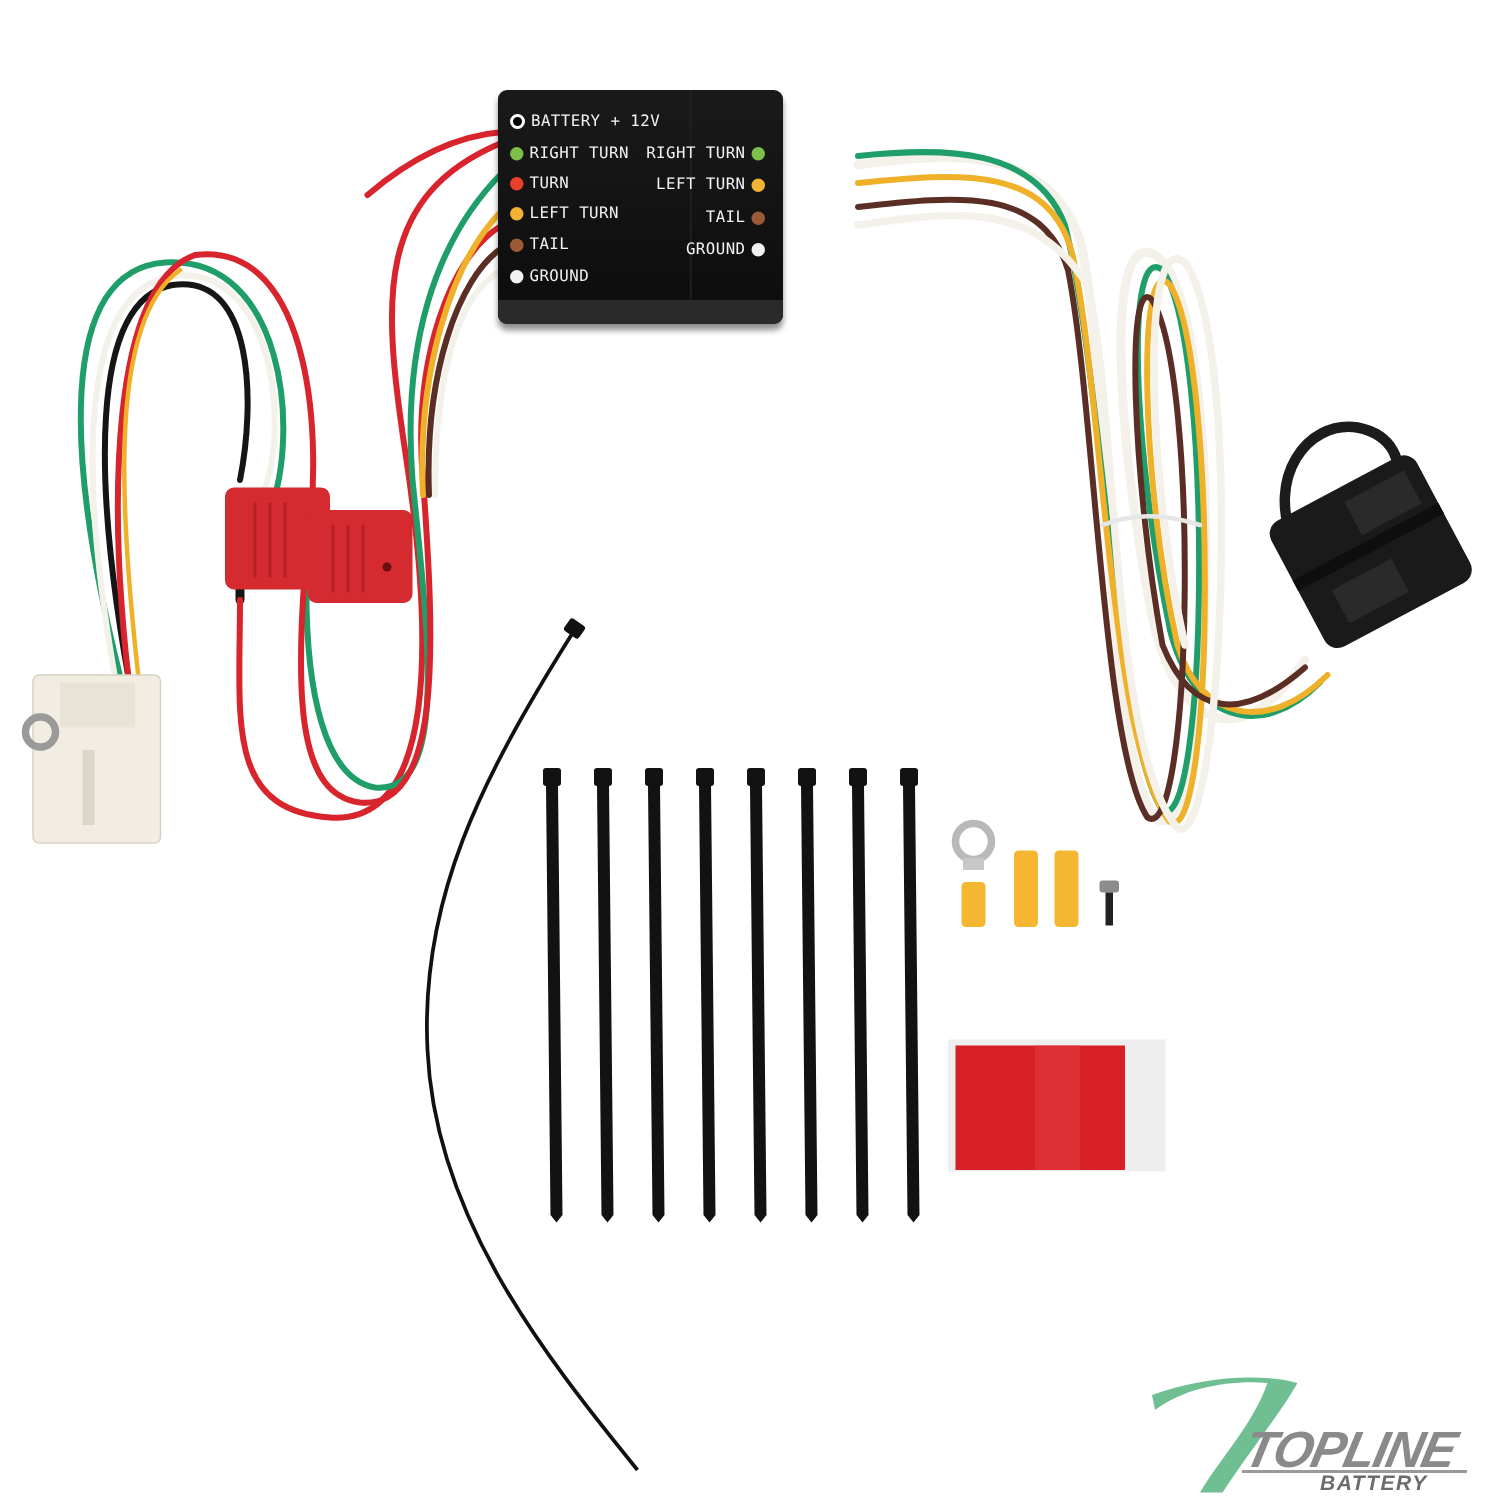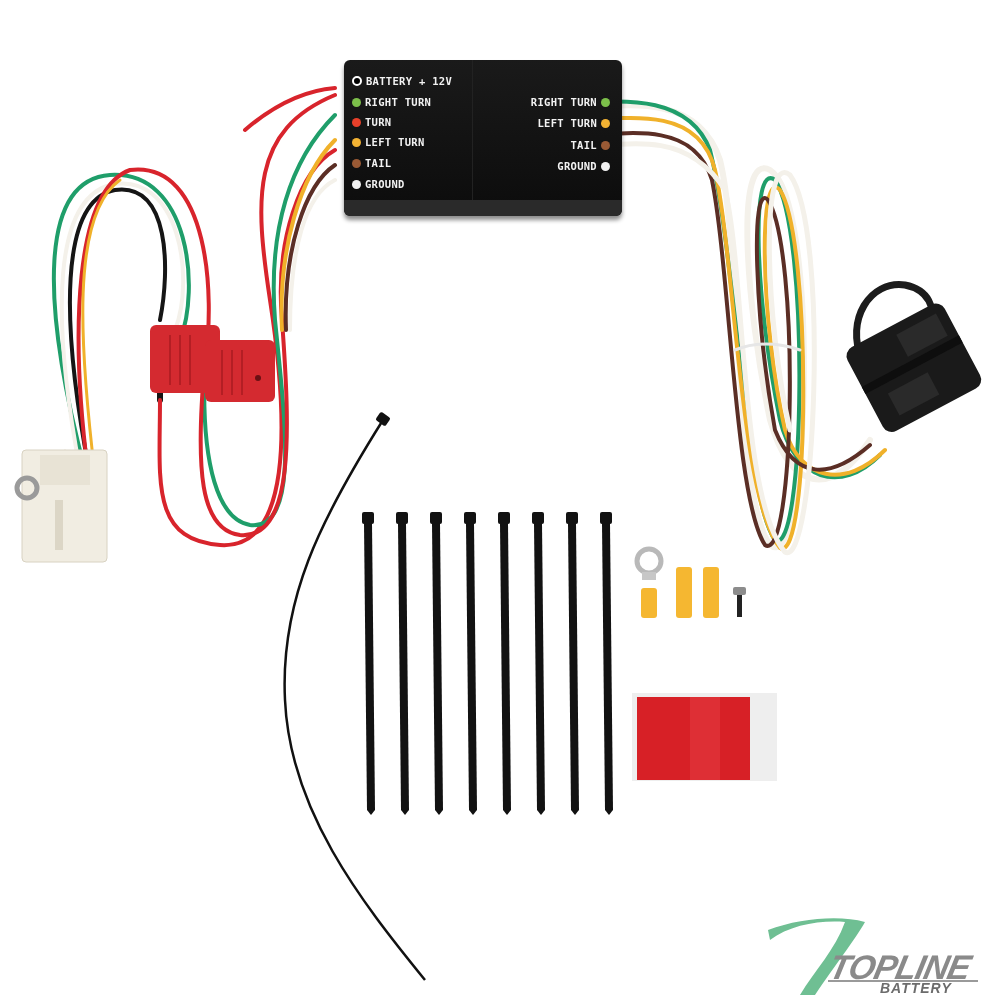--- a/index.html
+++ b/index.html
@@ -1,18 +1,18 @@
 <!DOCTYPE html>
 <html><head>
 <meta charset="utf-8">
 <style>
   html, body { margin: 0; padding: 0; background: #ffffff; }
   body { width: 1000px; height: 1000px; position: relative; overflow: hidden; font-family: "DejaVu Sans", sans-serif; }
   svg.scene { position: absolute; left: 0; top: 0; }
-  .module { position: absolute; left: 344px; top: 60px; width: 278px; height: 156px; background: linear-gradient(#1a1a1a, #0c0c0c); border-radius: 6px; box-shadow: 0 4px 4px rgba(0,0,0,0.45); font-weight: bold; }
+  .module { position: absolute; left: 332px; top: 60px; width: 190px; height: 156px; background: linear-gradient(#1a1a1a, #0c0c0c); border-radius: 6px; box-shadow: 0 4px 4px rgba(0,0,0,0.45); }
   .module .half-line { position: absolute; left: 128px; top: 0; width: 1px; height: 140px; background: #222; }
   .module .base { position: absolute; left: 0; bottom: 0; width: 100%; height: 16px; background: #2a2a2a; border-radius: 0 0 6px 6px; }
   .lbl { position: absolute; font-family: "DejaVu Sans Mono", monospace; font-size: 10.5px; color: #f2f2f2; letter-spacing: 0.3px; display: flex; align-items: center; gap: 4px; white-space: nowrap; }
   .lbl.right { flex-direction: row-reverse; }
   .dot { width: 9px; height: 9px; border-radius: 50%; display: inline-block; }
   .logo { position: absolute; left: 760px; top: 918px; width: 240px; height: 80px; }
   .logo .word { position: absolute; left: 70px; top: 30px; font-family: "Liberation Sans", sans-serif; font-weight: bold; font-style: italic; font-size: 34px; color: #8a8a8a; letter-spacing: -1px; transform: skewX(-12deg); }
   .logo .sub { position: absolute; left: 120px; top: 62px; font-family: "Liberation Sans", sans-serif; font-weight: bold; font-style: italic; font-size: 14px; color: #6c6c6c; letter-spacing: 1px; }
   .logo .rule { position: absolute; left: 68px; top: 62px; width: 150px; height: 2px; background: #9a9a9a; }
 </style>

